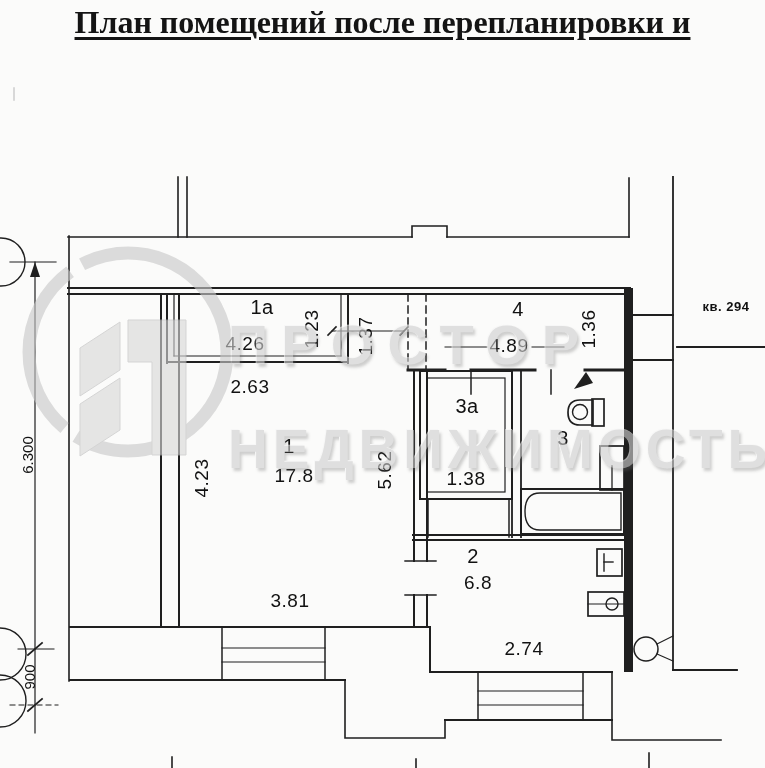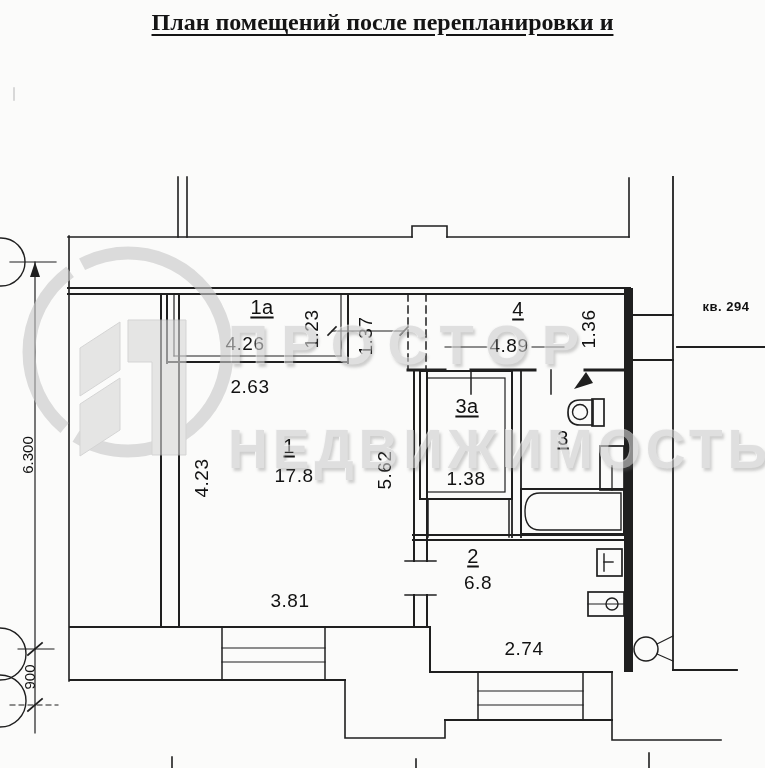--- a/index.html
+++ b/index.html
@@ -4,31 +4,31 @@
 <style>
   html,body{margin:0;padding:0;background:#e8e8e8;}
   .stage{
     position:relative;width:765px;height:768px;margin:0 auto;
     background:#fbfbfa;overflow:hidden;
     font-family:"Liberation Sans",sans-serif;color:#151515;
   }
   .title{
     position:absolute;top:6px;left:0;width:765px;text-align:center;
     font-family:"Liberation Serif",serif;font-weight:700;
-    font-size:24px;line-height:32px;color:#141414;
+    font-size:32px;line-height:32px;color:#141414;
   }
   .title div{text-decoration:underline;text-underline-offset:4px;}
   .plan-svg{position:absolute;left:0;top:0;z-index:1;}
   .lbl{
     position:absolute;z-index:2;transform:translate(-50%,-50%);
     font-size:19px;font-weight:500;white-space:nowrap;color:#111;
     letter-spacing:.5px;
   }
   .rot{transform:translate(-50%,-50%) rotate(-90deg);}
-  .rm{font-size:20px;font-weight:500;text-decoration:underline;text-underline-offset:3px;}
+  .rm{font-size:20px;font-weight:500;text-underline-offset:3px;}
   .axisdim{font-size:15px;font-weight:400;letter-spacing:0;}
   .apt{font-size:13px;font-weight:700;letter-spacing:.5px;}
   .watermark{position:absolute;left:0;top:0;width:765px;height:768px;z-index:3;pointer-events:none;opacity:.62;}
   .wm-line{
     position:absolute;font-weight:700;color:#cfcfcf;white-space:nowrap;
     text-shadow:-1px -1px 0 #f6f6f6, 2px 3px 3px rgba(105,105,105,.5);
   }
   .wm1{left:228px;top:312px;font-size:56px;letter-spacing:13px;}
   .wm2{left:228px;top:417px;font-size:55px;letter-spacing:5px;}
 </style>

